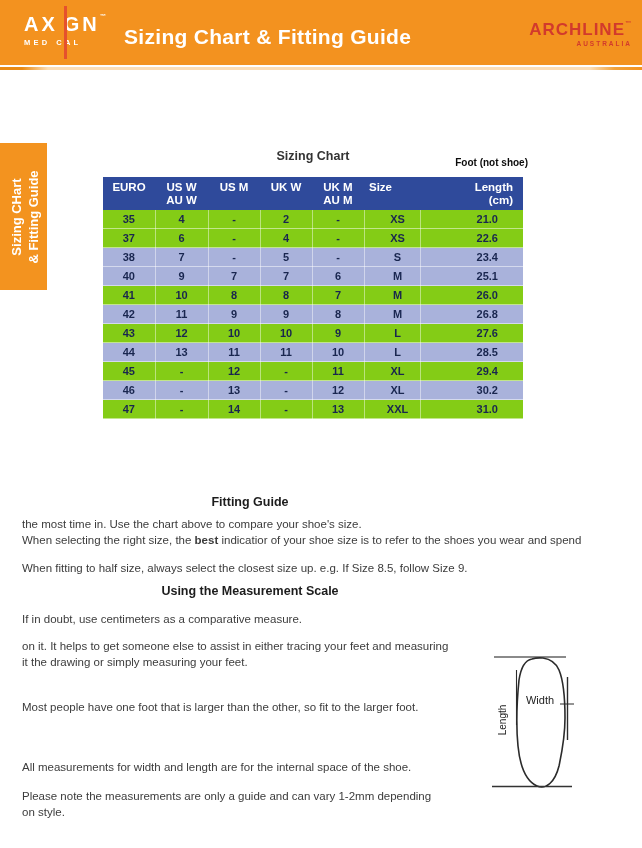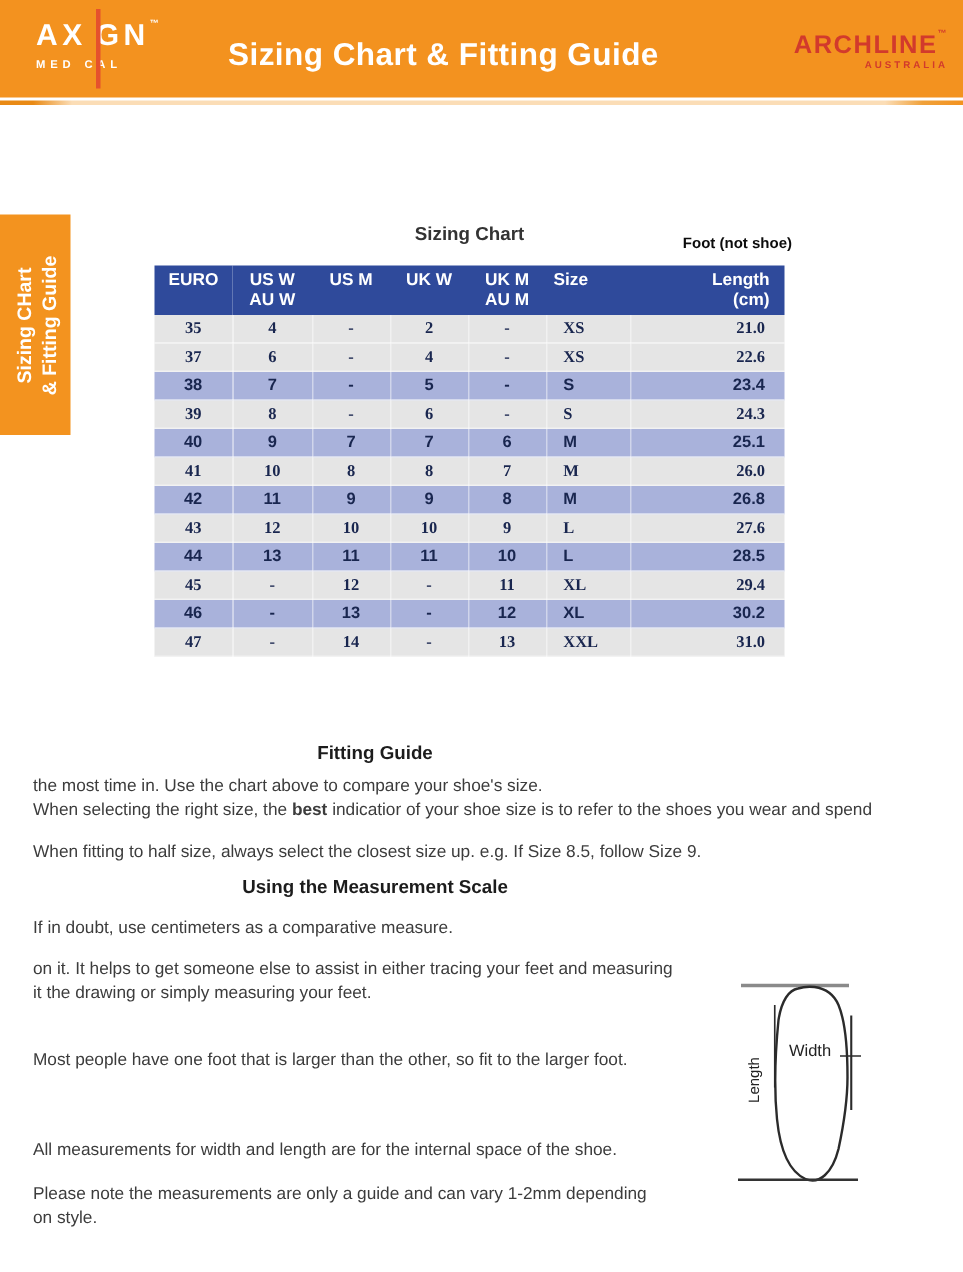--- a/index.html
+++ b/index.html
@@ -9,21 +9,21 @@
   
   .banner{position:absolute;left:0;top:0;width:642px;height:65px;background:#F3921F;}
   .banner-rule{position:absolute;left:0;top:67px;width:642px;height:3px;
     background:linear-gradient(90deg,#E98A15 0,#E98A15 22px,#FBDDB6 48px,#FBDDB6 590px,#F0A13A 615px,#F3921F 100%);}
   .axign{position:absolute;left:24px;top:13px;color:#fff;}
   .axign-word{font-size:20px;font-weight:bold;letter-spacing:3px;white-space:nowrap;}
   .axign-word .tm{font-size:6px;vertical-align:top;letter-spacing:0;}
   .axign-gap{display:inline-block;width:6px;}
   .axign-sub{font-size:7.5px;font-weight:bold;letter-spacing:3.2px;margin-top:2px;white-space:nowrap;}
   .axign-line{position:absolute;left:40px;top:-7px;width:2.5px;height:53px;background:#E5512D;}
-  .banner-title{position:absolute;left:152px;top:25px;width:250px;text-align:center;
+  .banner-title{position:absolute;left:124px;top:25px;width:250px;text-align:center;
     color:#fff;font-size:21px;font-weight:bold;letter-spacing:.3px;white-space:nowrap;}
   .archline{position:absolute;right:10px;top:20px;text-align:right;color:#D23A2C;}
   .archline-name{font-size:17px;font-weight:bold;letter-spacing:1px;white-space:nowrap;}
   .archline-name .tm{font-size:6px;vertical-align:top;}
   .archline-sub{font-size:6.5px;font-weight:bold;letter-spacing:2px;margin-top:0px;}
 
   
   .side-tab{position:absolute;left:0;top:143px;width:47px;height:147px;background:#F3931F;}
   .side-tab-text{position:absolute;left:50%;top:50%;width:147px;height:47px;
     transform:translate(-50%,-50%) rotate(-90deg);display:flex;flex-direction:column;
@@ -37,23 +37,23 @@
   .size-table{position:absolute;left:103px;top:177px;width:420px;border-collapse:collapse;table-layout:fixed;}
   .size-table th{background:#2F4A9B;color:#fff;font-size:11.5px;font-weight:bold;
     vertical-align:top;padding:4px 0 3px 0;text-align:center;line-height:13px;height:25px;margin-top:36px;}
   .size-table th span{display:block;}
   .size-table th.col-size{text-align:left;padding-left:5px;}
   .size-table th.col-length{text-align:right;padding-right:10px;}
   .size-table td{height:18px;font-size:11px;font-weight:bold;color:#19264F;text-align:center;
     border-right:1px solid rgba(255,255,255,.45);border-bottom:1px solid rgba(255,255,255,.5);
     padding:0;}
   .size-table td:last-child{border-right:none;}
-  .size-table td.col-size{text-align:left;padding-left:11px;}
-  .size-table td.col-length{text-align:right;padding-right:13px;}
-  tr.row-blue td{background:#e5e5e5;font-family:Liberation Serif, serif;}
+  .size-table td.col-size{text-align:center;padding-left:11px;}
+  .size-table td.col-length{text-align:right;padding-right:25px;}
+  tr.row-blue td{background:#84cc16;}
   tr.row-lav td{background:#A9B2DB;}
 
   
   .content{position:absolute;left:22px;top:0;width:456px;color:#3C3C3C;font-size:11.5px;line-height:16px;}
   .content .h{position:absolute;left:0;width:456px;text-align:center;font-size:12.5px;
     font-weight:bold;color:#1c1c1c;white-space:nowrap;}
   .content .p{position:absolute;left:0;white-space:nowrap;}
   .content .line{display:block;white-space:nowrap;}
   .b{font-weight:bold;}
 
@@ -151,29 +151,20 @@
           <td class="col-length">22.6</td>
         </tr>
         <tr class="row-lav">
           <td>38</td>
           <td>7</td>
           <td>-</td>
           <td>5</td>
           <td>-</td>
           <td class="col-size">S</td>
           <td class="col-length">23.4</td>
-        </tr>
-        <tr class="row-blue">
-          <td>39</td>
-          <td>8</td>
-          <td>-</td>
-          <td>6</td>
-          <td>-</td>
-          <td class="col-size">S</td>
-          <td class="col-length">24.3</td>
         </tr>
         <tr class="row-lav">
           <td>40</td>
           <td>9</td>
           <td>7</td>
           <td>7</td>
           <td>6</td>
           <td class="col-size">M</td>
           <td class="col-length">25.1</td>
         </tr>

